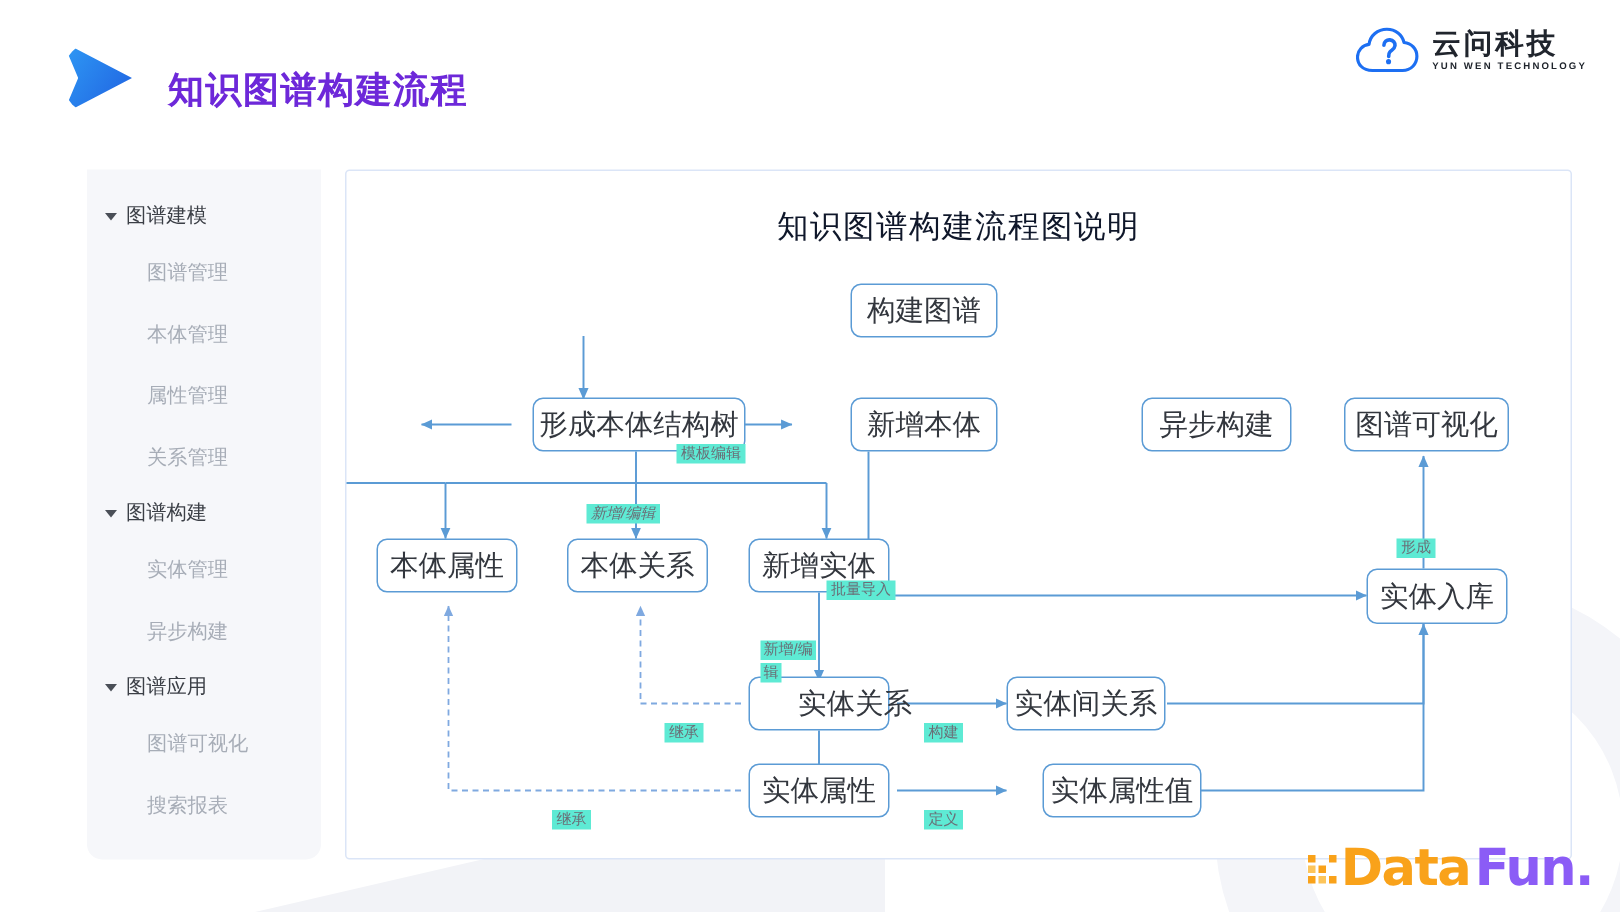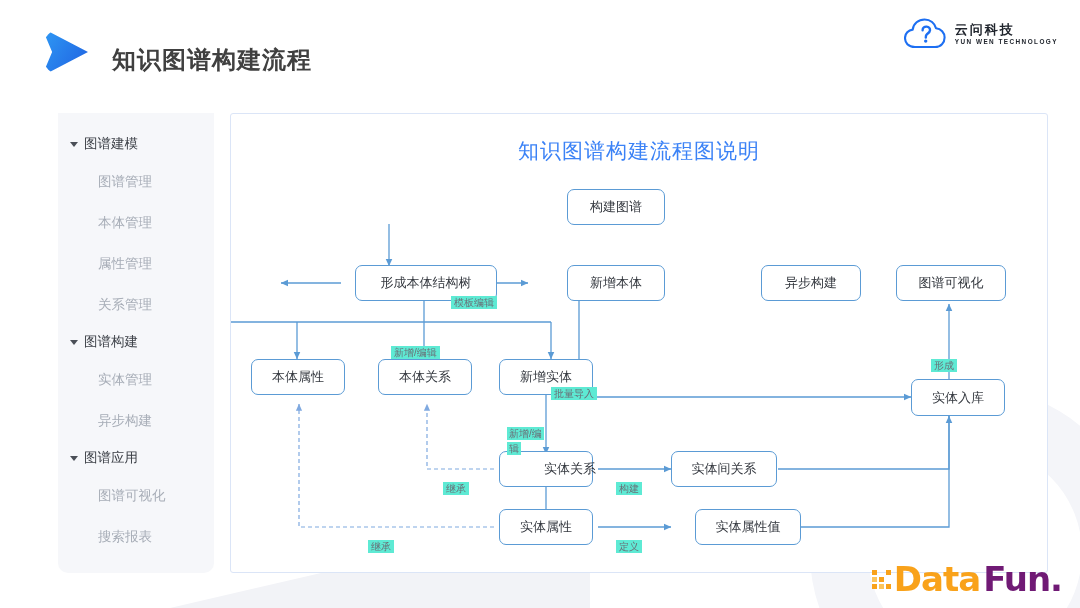--- a/index.html
+++ b/index.html
@@ -34,28 +34,28 @@
   .header { position: absolute; top: 0; left: 0; width: 1080px; height: 100px; }
   .title-arrow {
     position: absolute; left: 42px; top: 28px;
     width: 46px; height: 48px;
     background: linear-gradient(125deg, #2f9bf5 0%, #1f5fe0 100%);
     border-radius: 50% 60% 60% 50% / 50% 50% 50% 50%;
     clip-path: polygon(0% 0%, 100% 50%, 0% 100%, 22% 50%);
   }
   .page-title {
     position: absolute; left: 112px; top: 44px;
-    font-size: 24px; font-weight: bold; color: #404040;
+    font-size: 24px; font-weight: bold; color: #6d28d9;
     letter-spacing: 1px;
   }
 
   .logo { position: absolute; right: 22px; top: 18px; display: flex; align-items: center; gap: 9px; }
   .logo-mark { width: 42px; height: 33px; position: relative; }
   .logo-text-wrap { display: flex; flex-direction: column; line-height: 1; }
-  .logo-cn { font-size: 13px; font-weight: bold; color: #20252d; letter-spacing: 2px; }
+  .logo-cn { font-size: 19px; font-weight: bold; color: #20252d; letter-spacing: 2px; }
   .logo-en { font-size: 6.4px; font-weight: bold; color: #20252d; letter-spacing: 1.45px; margin-top: 3px; }
 
   
   .sidebar {
     position: absolute; left: 58px; top: 113px;
     width: 156px; height: 460px;
     background: #f6f7fa;
     border-radius: 0 0 10px 10px;
     padding-top: 14px;
   }
@@ -80,32 +80,32 @@
   
   .card {
     position: absolute; left: 230px; top: 113px;
     width: 818px; height: 460px;
     background: #ffffff;
     border: 1px solid #dbe5f7;
     border-radius: 3px;
   }
   .diagram-title {
     position: absolute; left: 0; right: 0; top: 23px;
-    text-align: center; font-size: 21px; color: #3b82f6;
+    text-align: center; font-size: 21px; color: #0f172a;
     letter-spacing: 1px;
   }
 
   
   .node {
     position: absolute;
     background: #ffffff;
     border: 1.4px solid #5b9bd5;
     border-radius: 7px;
     display: flex; align-items: center; justify-content: center;
-    font-size: 13px; color: #33373e;
+    font-size: 19px; color: #33373e;
     white-space: nowrap;
     z-index: 3;
   }
   .elabel {
     position: absolute;
     font-size: 10px; color: #6a6f77;
     background: #5eead4;
     line-height: 13px;
     text-align: center;
     z-index: 4;
@@ -114,21 +114,21 @@
   }
 
   svg.edges { position: absolute; left: 0; top: 0; width: 818px; height: 460px; z-index: 1; }
 
   
   .datafun { position: absolute; right: 18px; bottom: 12px; display: flex; align-items: flex-end; gap: 3px; }
   .df-pixels { display: grid; grid-template-columns: repeat(3, 5px); grid-template-rows: repeat(3, 5px); gap: 2px; margin-bottom: 7px; }
   .df-px { width: 5px; height: 5px; }
   .df-word { font-family: "DejaVu Sans", sans-serif; font-weight: bold; font-size: 34px; line-height: 34px; letter-spacing: -1px; }
   .df-data { color: #f9a21a; }
-  .df-fun { color: #701a75; }
+  .df-fun { color: #8b5cf6; }
 </style>
 </head>
 <body>
 
 <div id="page">
 
   <div class="wm wm-ring"></div>
   <div class="wm wm-cloud"></div>
   <div class="wm wm-diag"></div>
 
@@ -234,21 +234,21 @@
     <div class="node" style="left:147px; top:245px; width:94px;  height:36px;">本体关系</div>
     <div class="node" style="left:268px; top:245px; width:94px;  height:36px;">新增实体</div>
     <div class="node" style="left:680px; top:265px; width:94px;  height:37px;">实体入库</div>
 
     <div class="node" style="left:268px; top:337px; width:94px;  height:36px;padding-left:48px;">实体关系</div>
     <div class="node" style="left:268px; top:395px; width:94px;  height:36px;">实体属性</div>
     <div class="node" style="left:440px; top:337px; width:106px; height:36px;">实体间关系</div>
     <div class="node" style="left:464px; top:395px; width:106px; height:36px;">实体属性值</div>
 
     <div class="elabel" style="left:220px; top:162px; padding:0 3px;">模板编辑</div>
-    <div class="elabel" style="left:160px; top:212px; padding:0 3px;">新增/编辑</div>
+    <div class="elabel" style="left:160px; top:202px; padding:0 3px;font-style:italic;">新增/编辑</div>
     <div class="elabel" style="left:276px; top:293px; padding:0 2px;">新增/编</div>
     <div class="elabel" style="left:276px; top:308px; padding:0 2px;">辑</div>
     <div class="elabel" style="left:320px; top:253px; padding:0 3px;">批量导入</div>
     <div class="elabel" style="left:700px; top:225px; padding:0 3px;">形成</div>
     <div class="elabel" style="left:385px; top:348px; padding:0 3px;">构建</div>
     <div class="elabel" style="left:385px; top:406px; padding:0 3px;">定义</div>
     <div class="elabel" style="left:212px; top:348px; padding:0 3px;">继承</div>
     <div class="elabel" style="left:137px; top:406px; padding:0 3px;">继承</div>
   </div>
 

